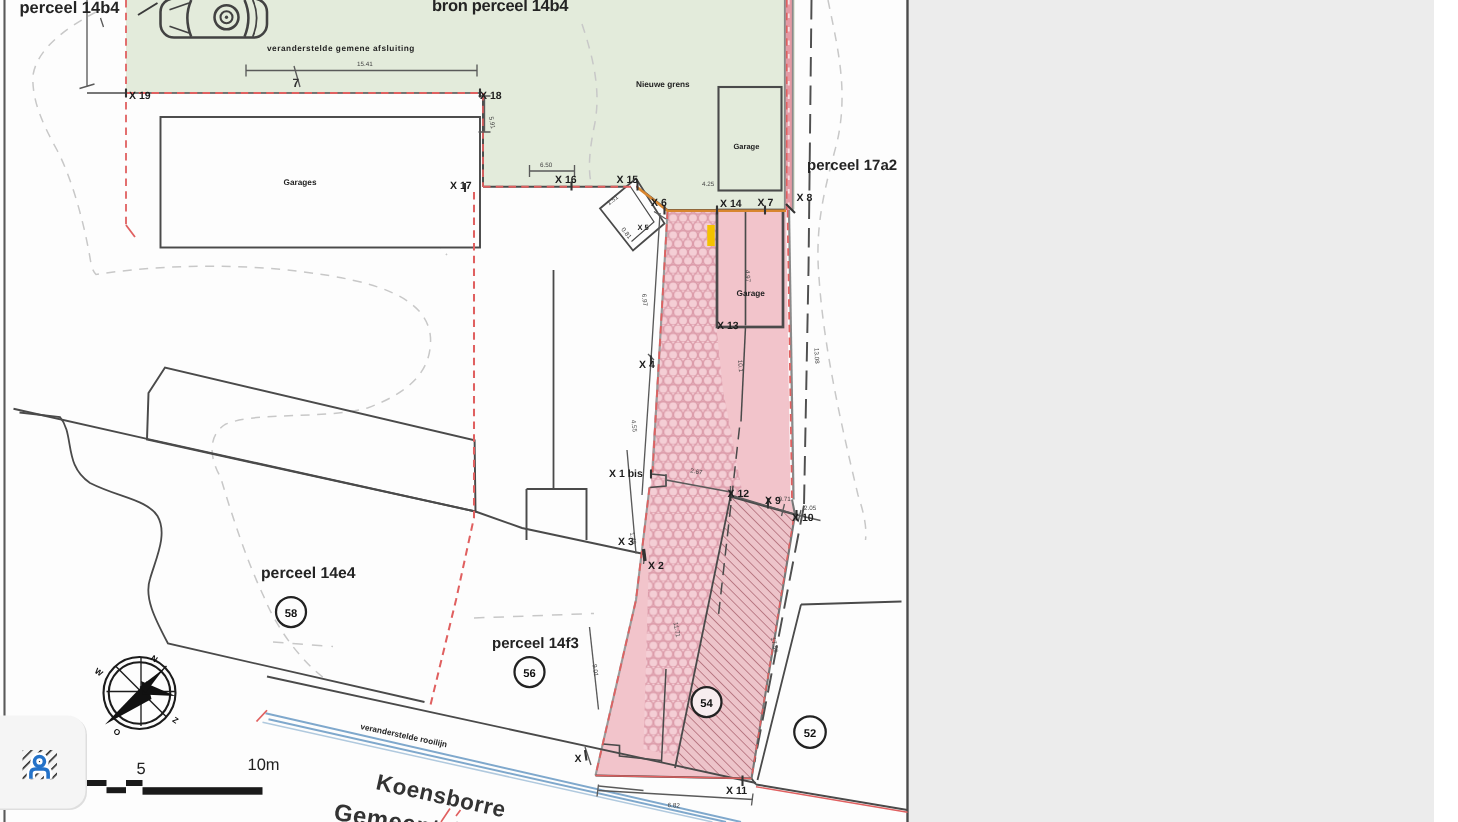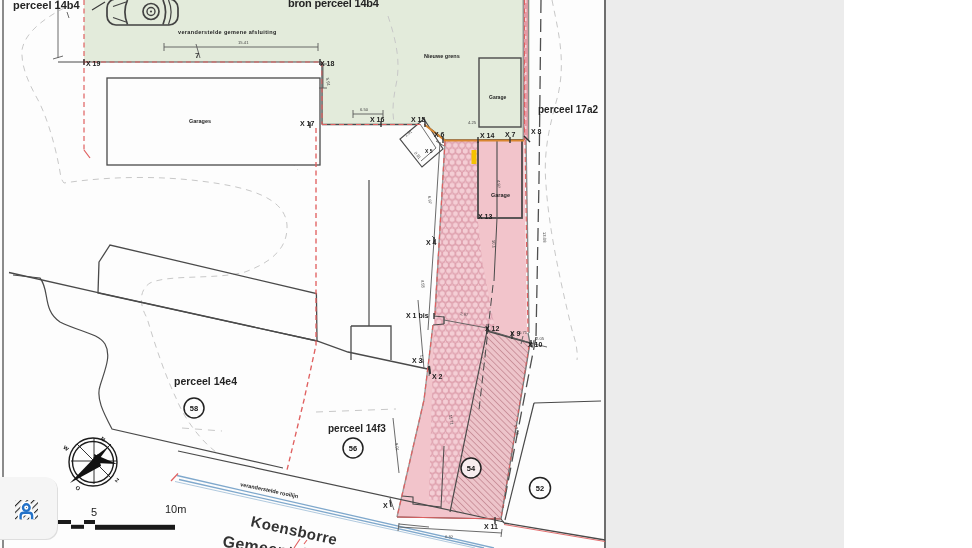--- a/index.html
+++ b/index.html
@@ -1,16 +1,16 @@
 <!DOCTYPE html>
 <html><head>
 <meta charset="utf-8">
 <style>
 html,body{margin:0;padding:0;background:#fff;}
-#stage{position:relative;width:844px;height:548px;overflow:hidden;background:#fdfdfd;font-family:"Liberation Sans",sans-serif;}
+#stage{position:relative;width:956px;height:548px;overflow:hidden;background:#fdfdfd;font-family:"Liberation Sans",sans-serif;}
 svg{position:absolute;top:0;left:0;}
 </style>
 </head>
 <body>
 <div id="stage">
 <svg width="972" height="548" viewBox="0 0 972 548">
 <defs>
 <pattern id="hc" width="6.6" height="11.4" patternUnits="userSpaceOnUse">
   <rect width="6.6" height="11.4" fill="#f4ced5"></rect>
   <circle cx="3.3" cy="2.85" r="3.1" fill="none" stroke="#dd9dab" stroke-width="1"></circle>

